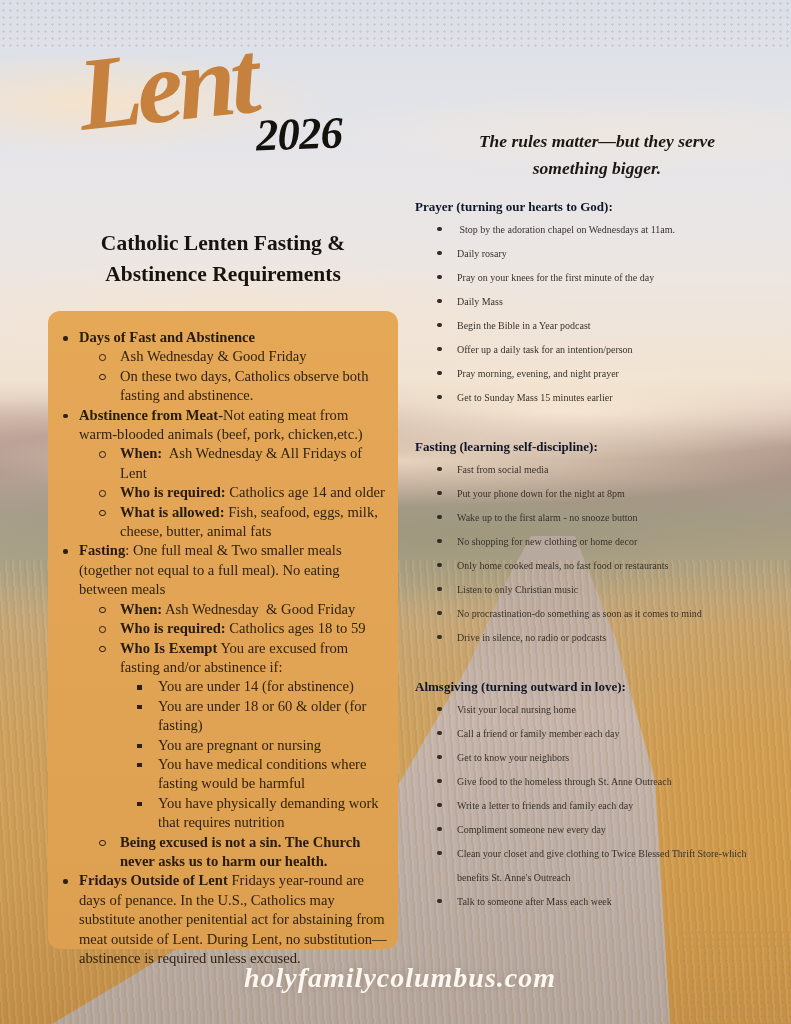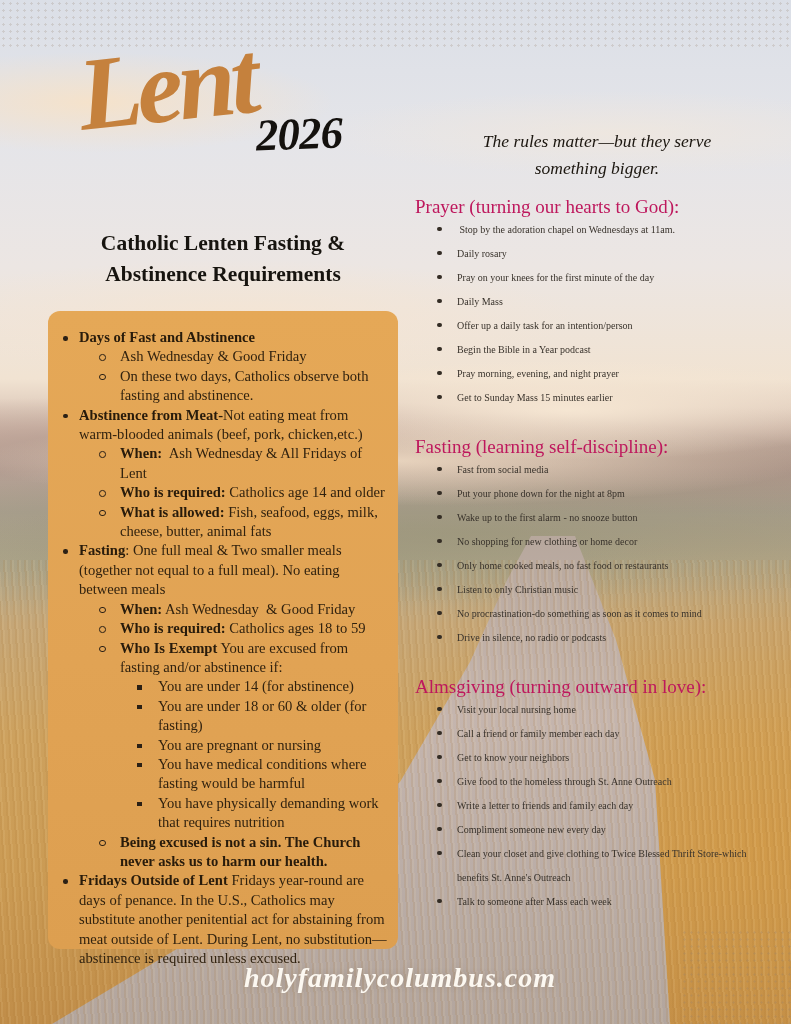--- a/index.html
+++ b/index.html
@@ -89,26 +89,26 @@
   .lv1 > .dot{left:1px;top:8px;width:4.5px;height:4.5px;background:#2b2015;border-radius:50%;}
   .lv2{padding-left:58px;}
   .lv2 > .dot{left:37px;top:7px;width:4.5px;height:4.5px;background:transparent;border:1.4px solid #2b2015;border-radius:50%;}
   .lv3{padding-left:96px;}
   .lv3 > .dot{left:75px;top:8px;width:4.5px;height:4.5px;background:#2b2015;}
   .li span.t{white-space:pre-wrap;}
   
   .right-col{position:absolute;left:415px;top:0;width:364px;}
   .tagline{
     position:absolute;left:0;top:128px;width:100%;
-    text-align:center;font-weight:normal;font-style:italic;
+    text-align:center;font-weight:bold;font-style:italic;
     font-size:17.5px;line-height:1.55;color:#1c1710;
   }
   .sections{position:absolute;left:0;top:197px;width:100%;color:#38322b;}
   .section{margin-bottom:27px;}
-  .sec-h{font-weight:normal;font-size:19px;line-height:20px;color:#be185d;margin-bottom:1px;}
+  .sec-h{font-weight:bold;font-size:13px;line-height:20px;color:#0f172a;margin-bottom:1px;}
   .rli{position:relative;padding-left:42px;font-size:10px;line-height:24px;}
   .rli > .dot{left:22px;top:8.5px;width:4.5px;height:4.5px;border-radius:50%;background:#332c24;}
   .rli span.t{white-space:pre-wrap;}
   
   .footer-url{
     position:absolute;left:0;right:0;top:962px;
     text-align:center;font-weight:bold;font-style:italic;
     font-size:28px;color:#fcf8f1;letter-spacing:1px;
     text-shadow:0 0 6px rgba(120,100,80,.25);
     margin-left:9px;
@@ -162,22 +162,22 @@
       <span>The rules matter—but they serve</span><br>
       <span>something bigger.</span>
     </div>
     <div class="sections">
         <div class="section">
           <div class="sec-h">Prayer (turning our hearts to God):</div>
           <div class="rli"><span class="dot"></span><span class="t"> Stop by the adoration chapel on Wednesdays at 11am.</span></div>
           <div class="rli"><span class="dot"></span><span class="t">Daily rosary</span></div>
           <div class="rli"><span class="dot"></span><span class="t">Pray on your knees for the first minute of the day</span></div>
           <div class="rli"><span class="dot"></span><span class="t">Daily Mass</span></div>
+          <div class="rli"><span class="dot"></span><span class="t">Begin the Bible in a Year podcast</span></div>
           <div class="rli"><span class="dot"></span><span class="t">Offer up a daily task for an intention/person</span></div>
-          <div class="rli"><span class="dot"></span><span class="t">Begin the Bible in a Year podcast</span></div>
           <div class="rli"><span class="dot"></span><span class="t">Pray morning, evening, and night prayer</span></div>
           <div class="rli"><span class="dot"></span><span class="t">Get to Sunday Mass 15 minutes earlier</span></div>
         </div>
         <div class="section">
           <div class="sec-h">Fasting (learning self-discipline):</div>
           <div class="rli"><span class="dot"></span><span class="t">Fast from social media</span></div>
           <div class="rli"><span class="dot"></span><span class="t">Put your phone down for the night at 8pm</span></div>
           <div class="rli"><span class="dot"></span><span class="t">Wake up to the first alarm - no snooze button</span></div>
           <div class="rli"><span class="dot"></span><span class="t">No shopping for new clothing or home decor</span></div>
           <div class="rli"><span class="dot"></span><span class="t">Only home cooked meals, no fast food or restaurants</span></div>

